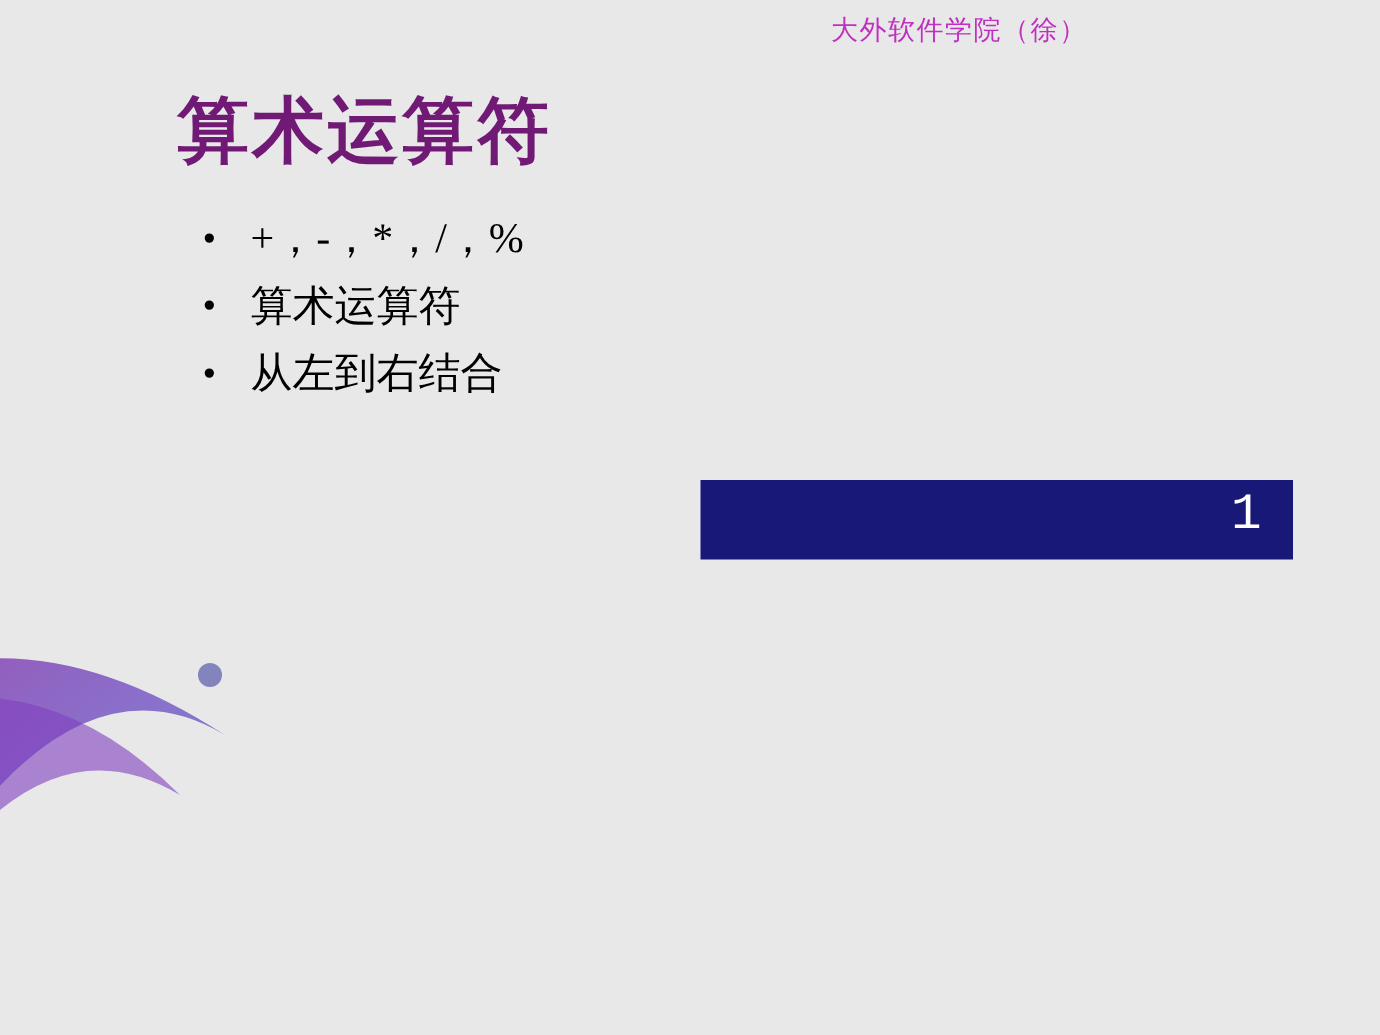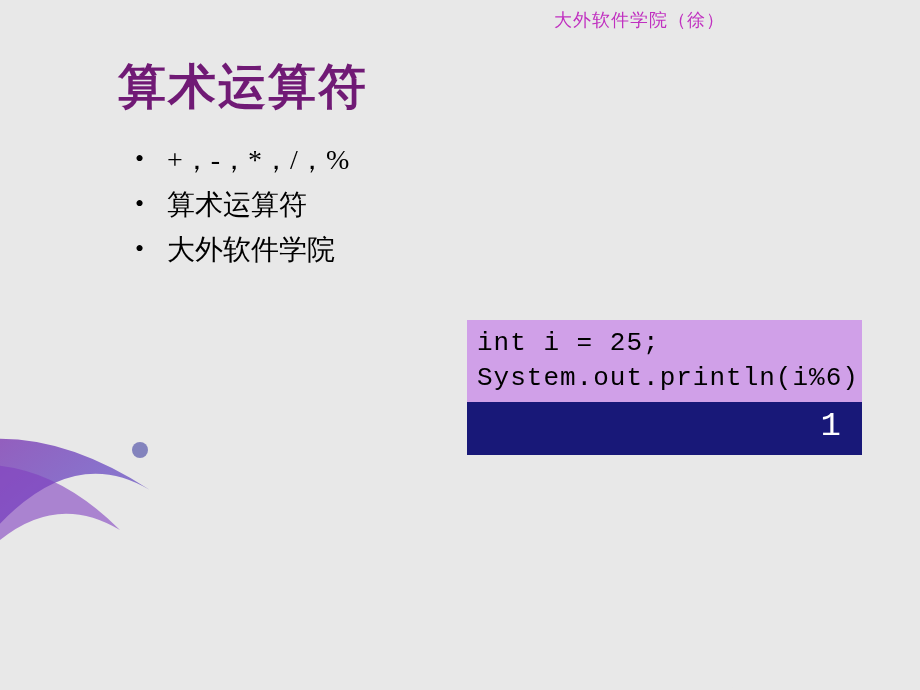--- a/index.html
+++ b/index.html
@@ -111,26 +111,24 @@
 
 <div class="slide-container">
 
   <div class="header-credit">大外软件学院（徐）</div>
 
   <div class="title">算术运算符</div>
 
   <ul class="bullet-list">
     <li>+，-，*，/，%</li>
     <li>算术运算符</li>
-    <li>大外软件学院</li>
+    <li>从左到右结合</li>
   </ul>
 
   <div class="code-box">
-    <div class="code-content"><span>int i = 25;</span>
-<span>System.out.println(i%6)</span></div>
     <div class="code-output">1</div>
   </div>
 
   <svg class="decorative-swoosh" viewBox="0 0 500 500">
     <defs>
       <linearGradient id="swooshGrad" x1="0%" y1="0%" x2="100%" y2="100%">
         <stop offset="0%" style="stop-color:#a030a0;stop-opacity:0.9"></stop>
         <stop offset="50%" style="stop-color:#6040c0;stop-opacity:0.7"></stop>
         <stop offset="100%" style="stop-color:#3030a0;stop-opacity:0.5"></stop>
       </linearGradient>

